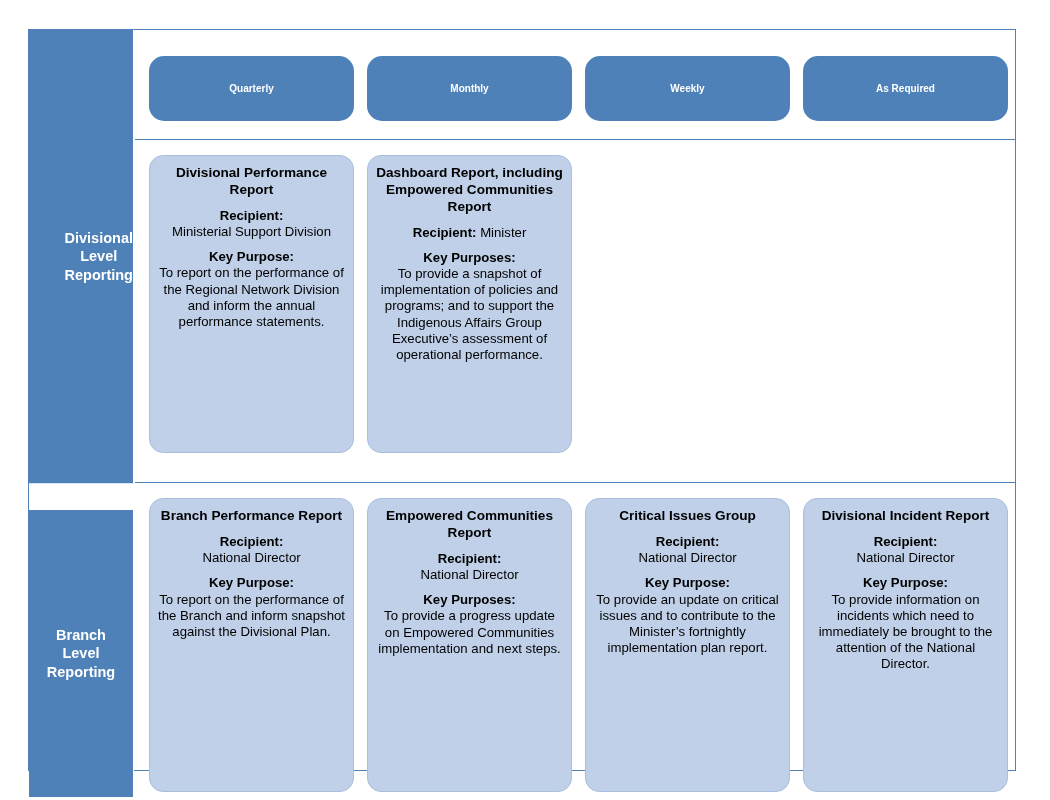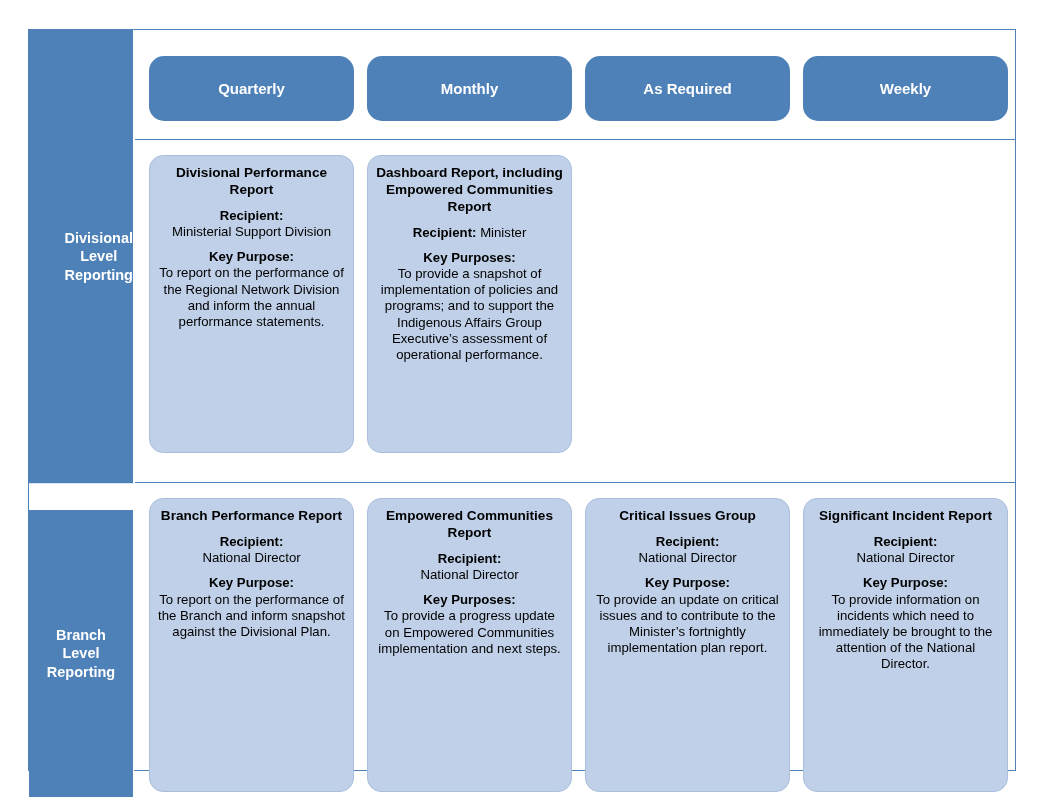--- a/index.html
+++ b/index.html
@@ -86,21 +86,21 @@
     display: flex;
     gap: 13px;
   }
   .tab {
     width: 205px;
     height: 65px;
     background: #4E81B8;
     border-radius: 15px;
     color: #ffffff;
     font-weight: bold;
-    font-size: 15px;
+    font-size: 10px;
     display: flex;
     align-items: center;
     justify-content: center;
     box-sizing: border-box;
   }
 
   
   .cards {
     position: absolute;
     left: 14px;
@@ -161,24 +161,24 @@
 
   <div class="content-area" id="header-row">
     <div class="tabs">
       <div class="tab">
         <span>Quarterly</span>
       </div>
       <div class="tab">
         <span>Monthly</span>
       </div>
       <div class="tab">
+        <span>Weekly</span>
+      </div>
+      <div class="tab">
         <span>As Required</span>
-      </div>
-      <div class="tab">
-        <span>Weekly</span>
       </div>
     </div>
   </div>
 
   <div class="content-area" id="body-row-1">
     <div class="cards">
 
       <div class="card">
         <div class="card-title">Divisional Performance Report</div>
         <div class="card-block stacked">
@@ -239,21 +239,21 @@
           <span class="card-heading">Recipient:</span>
           <span class="card-text">National Director</span>
         </div>
         <div class="card-block stacked">
           <span class="card-heading">Key Purpose:</span>
           <span class="card-text">To provide an update on critical issues and to contribute to the Minister’s fortnightly implementation plan report.</span>
         </div>
       </div>
 
       <div class="card">
-        <div class="card-title">Significant Incident Report</div>
+        <div class="card-title">Divisional Incident Report</div>
         <div class="card-block stacked">
           <span class="card-heading">Recipient:</span>
           <span class="card-text">National Director</span>
         </div>
         <div class="card-block stacked">
           <span class="card-heading">Key Purpose:</span>
           <span class="card-text">To provide information on incidents which need to immediately be brought to the attention of the National Director.</span>
         </div>
       </div>
 

